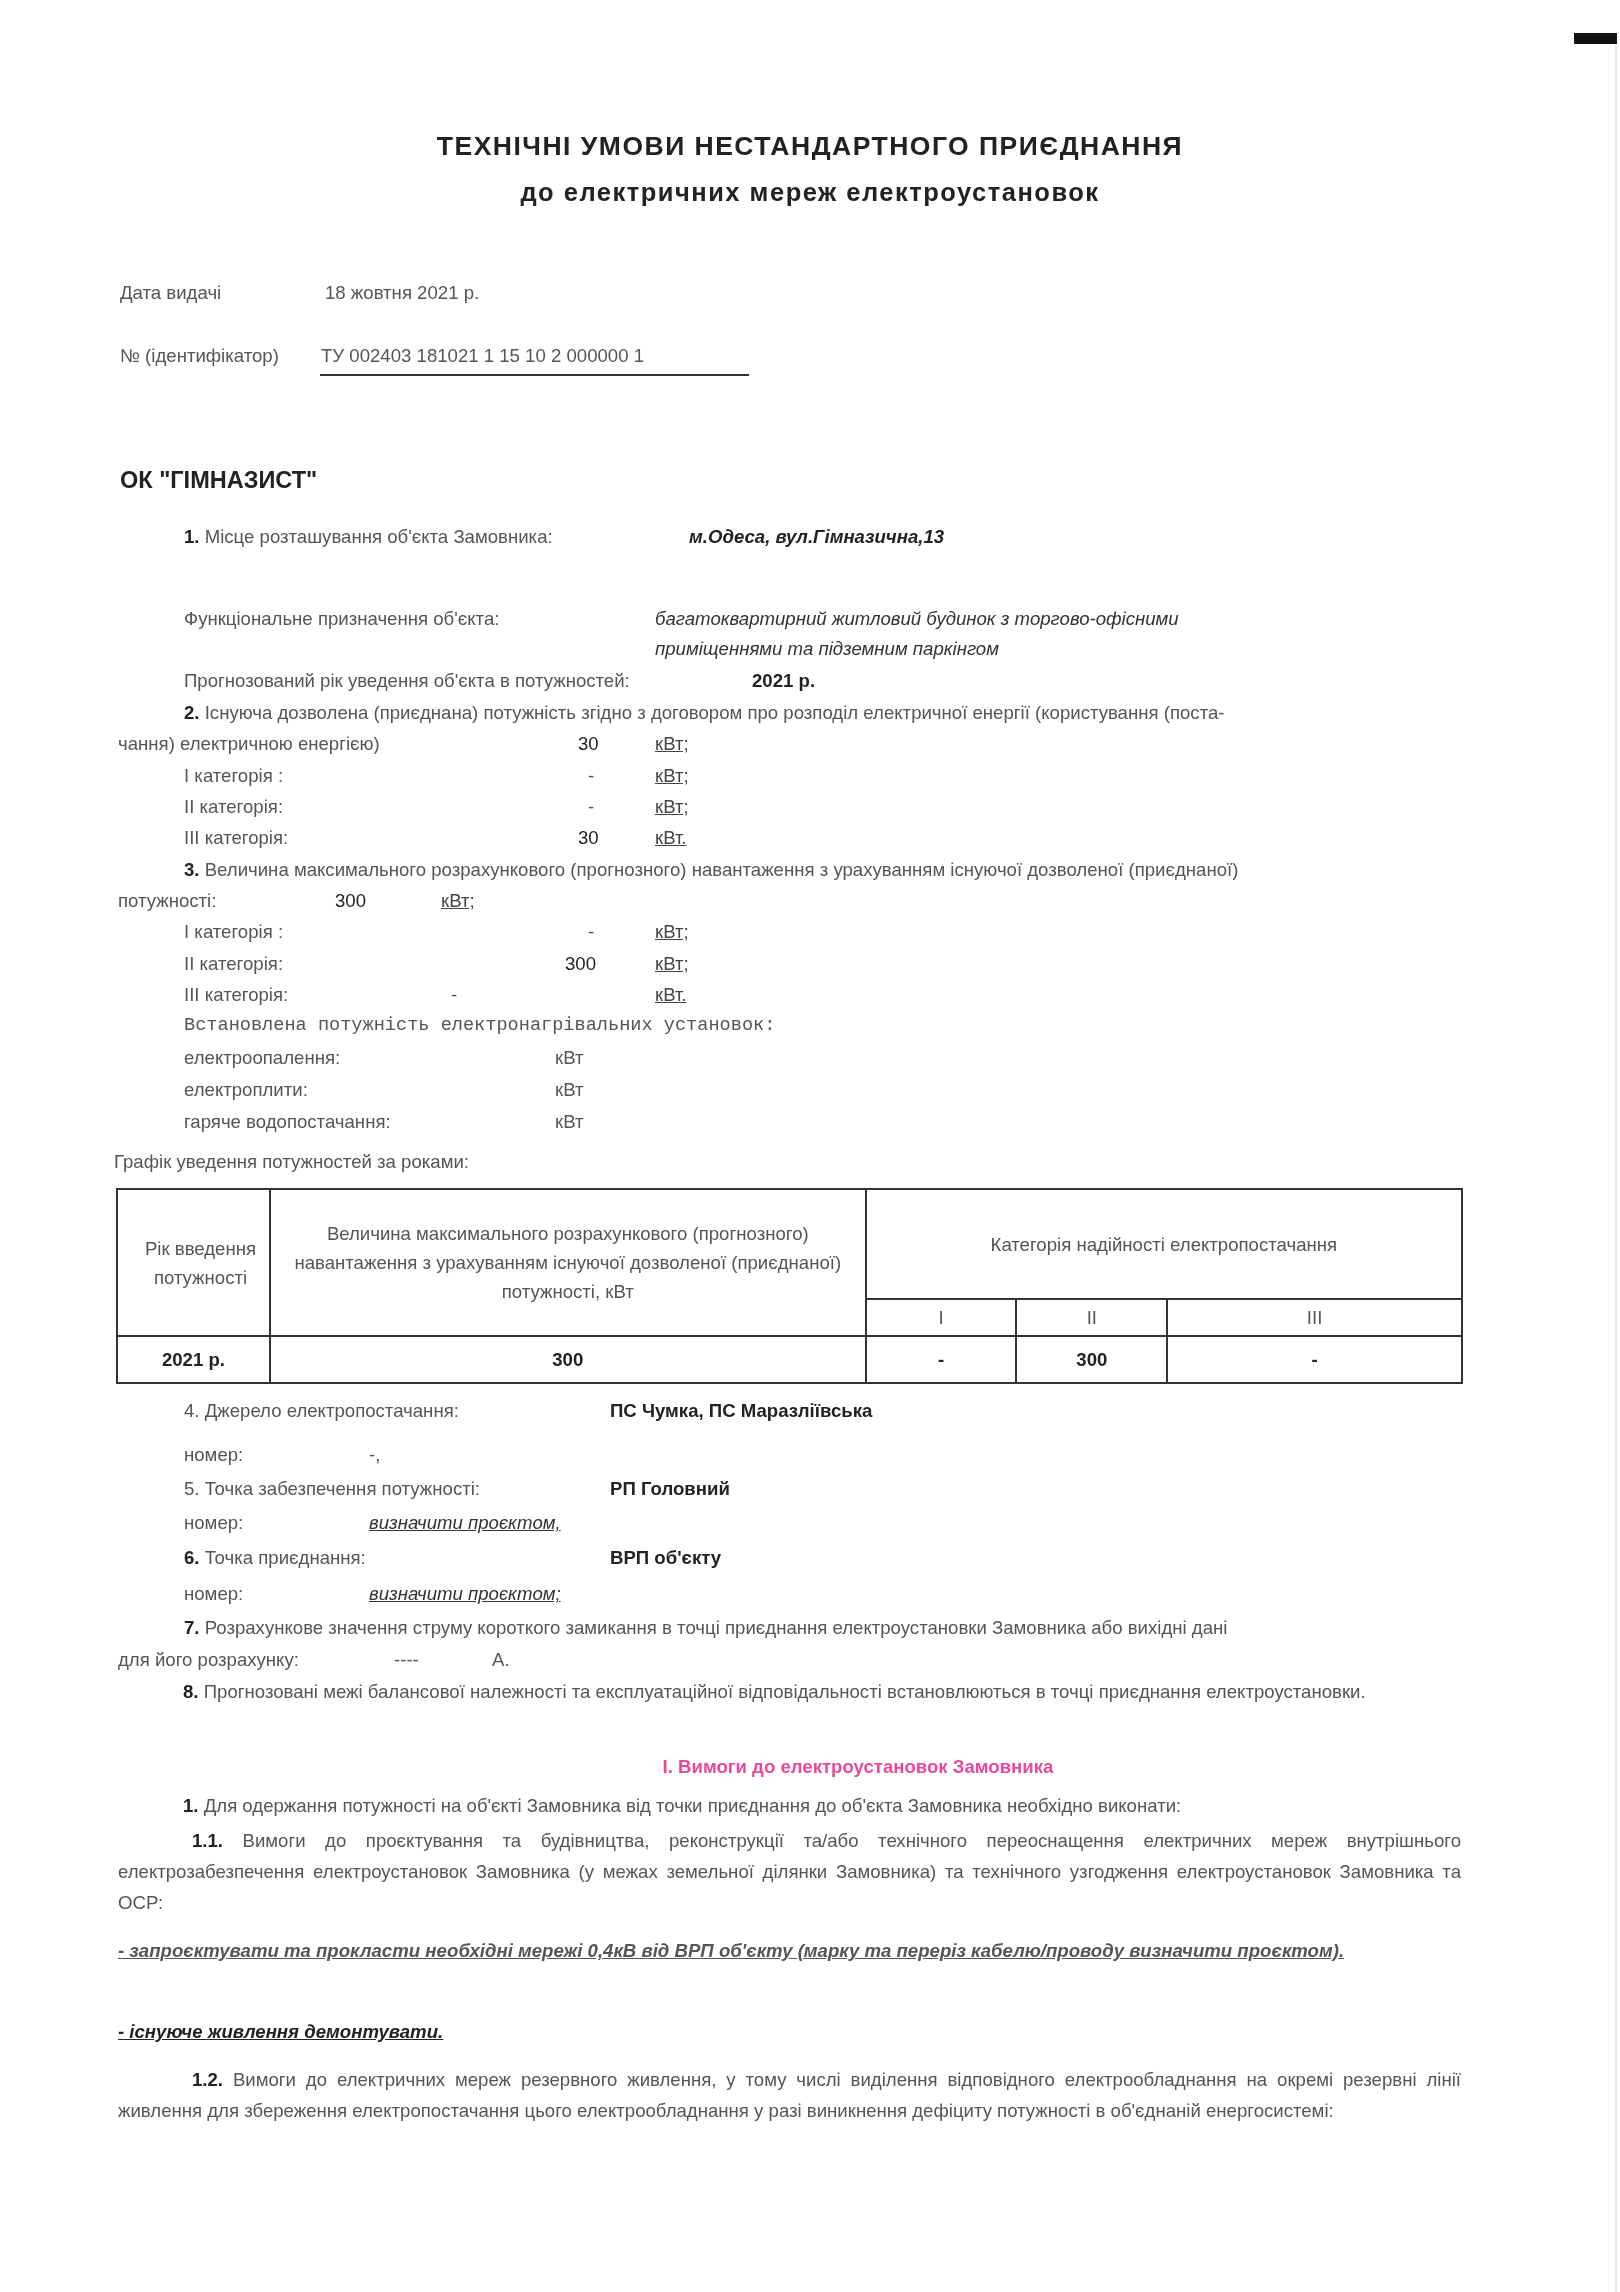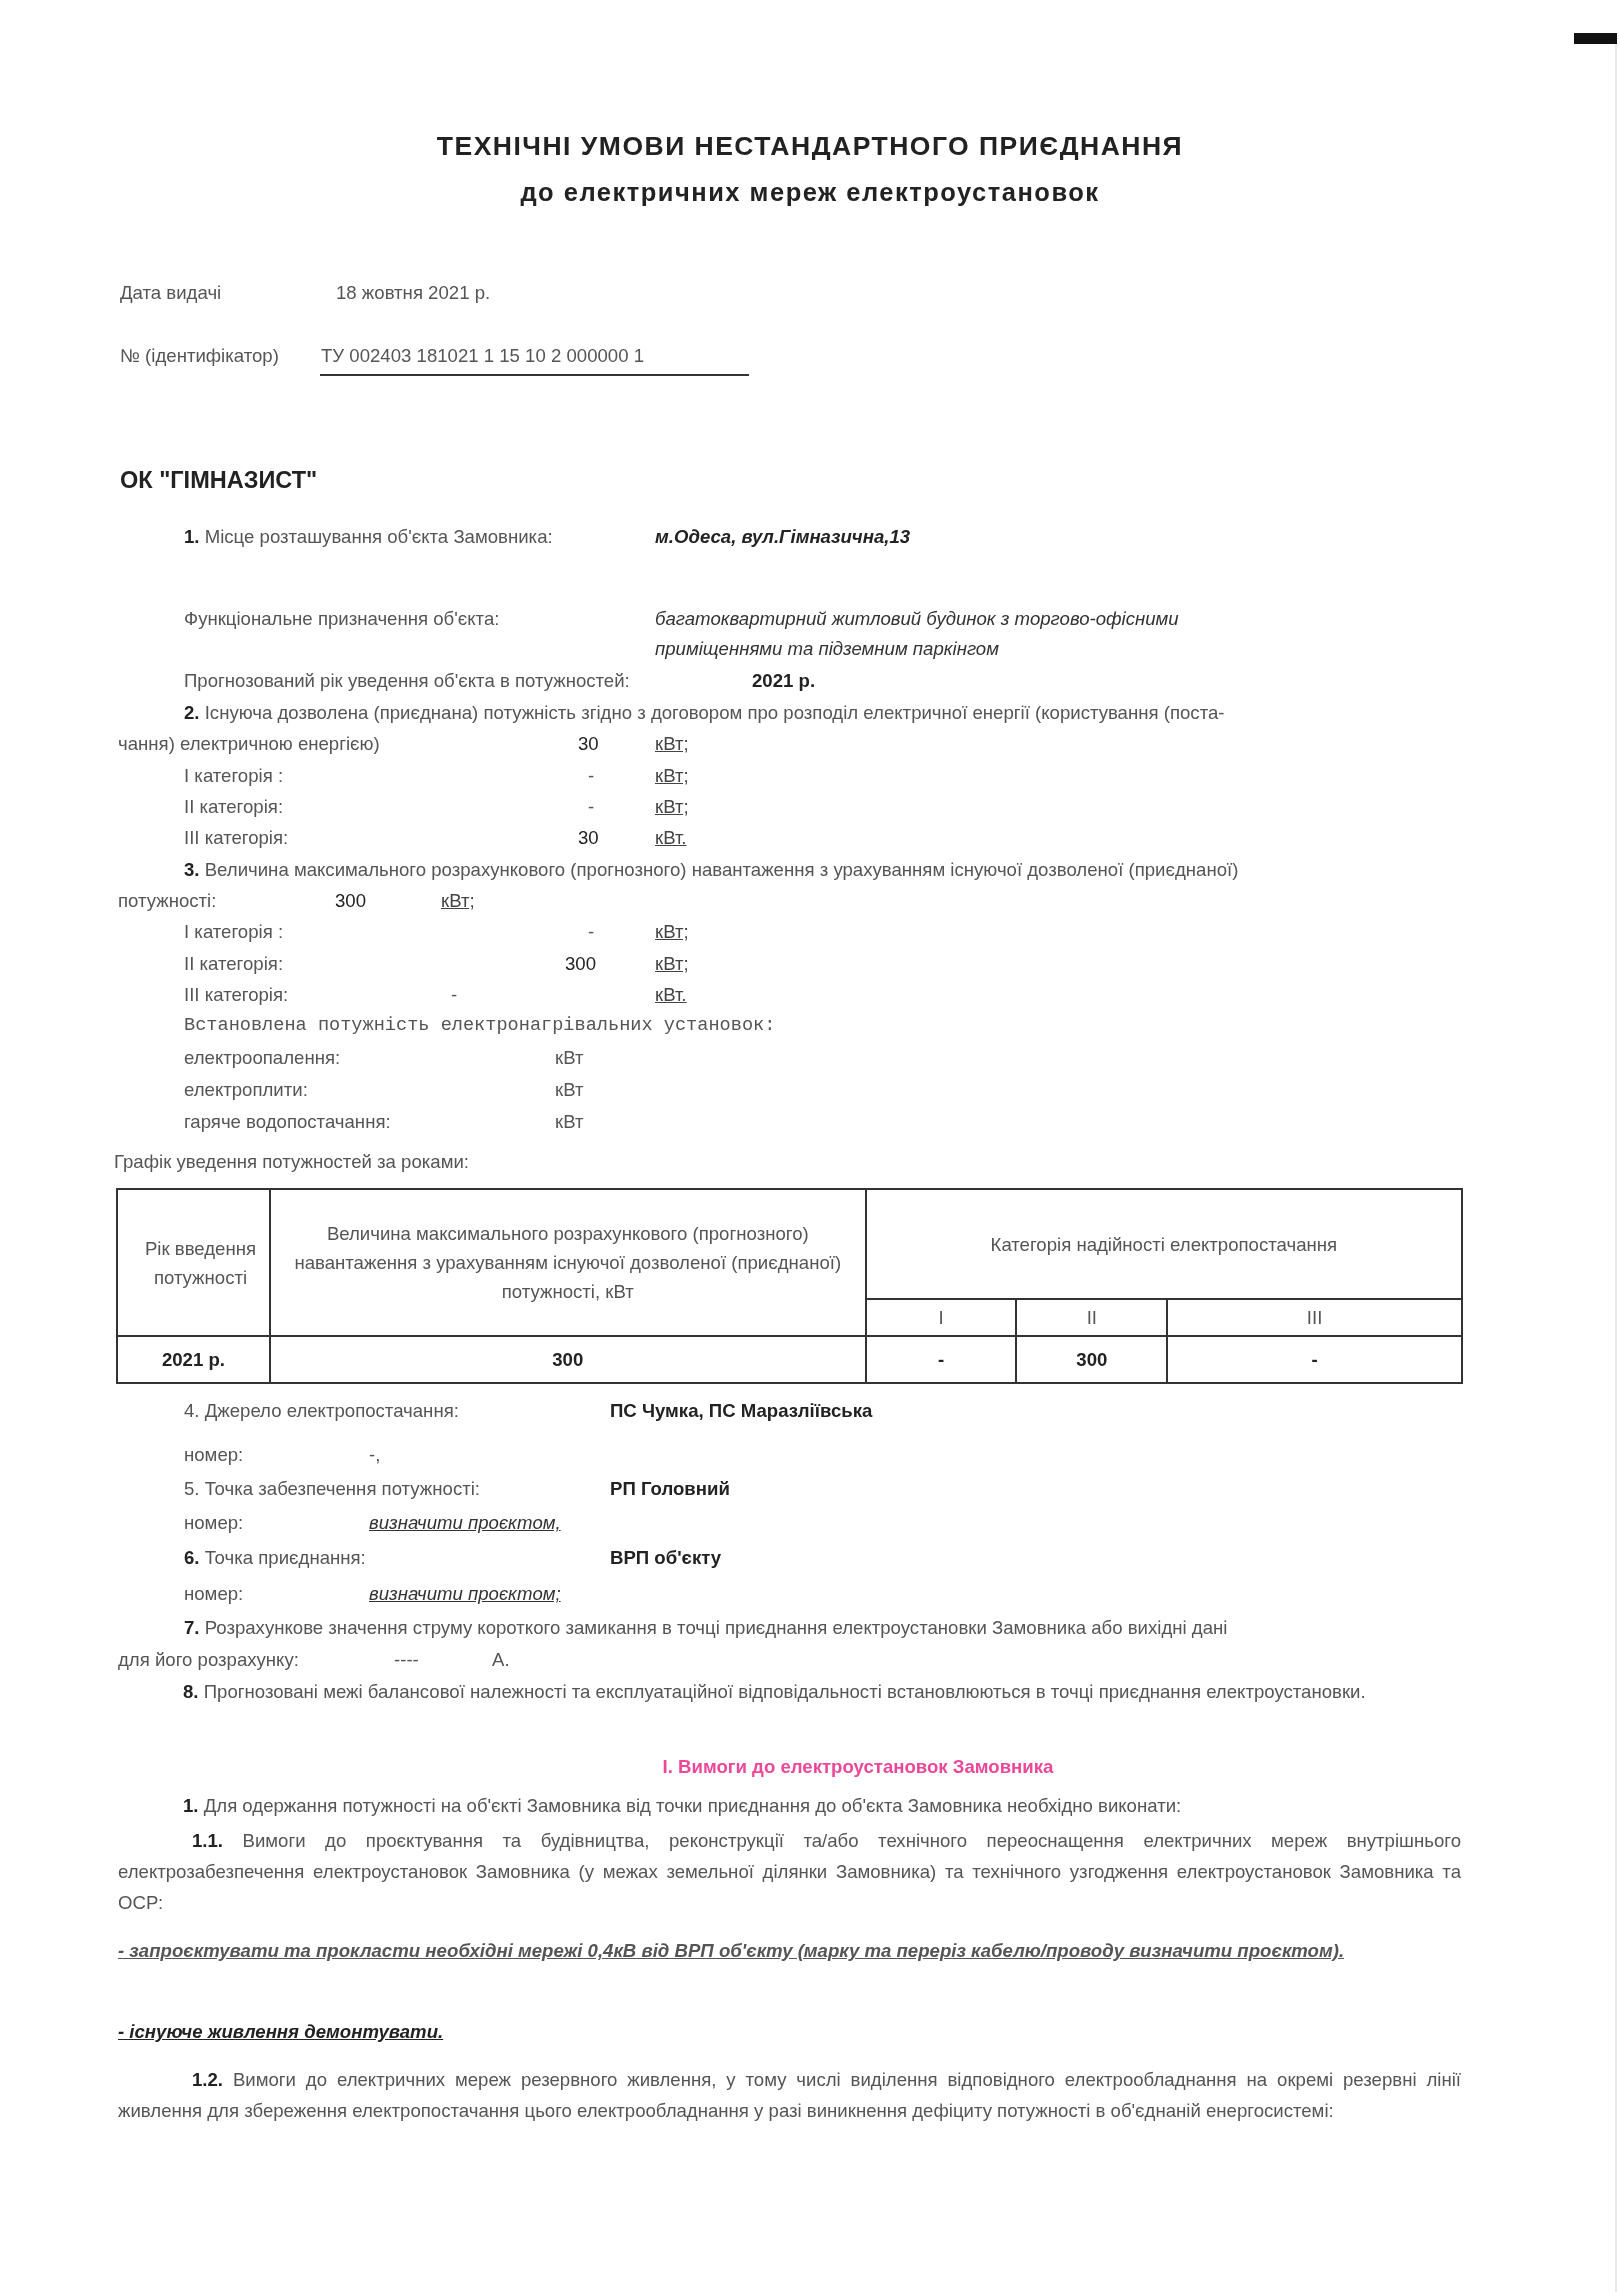--- a/index.html
+++ b/index.html
@@ -32,32 +32,32 @@
 </head>
 <body>
 
 <div class="corner-mark"></div>
 <div class="corner-line"></div>
 
 <div class="abs title t1">ТЕХНІЧНІ УМОВИ НЕСТАНДАРТНОГО ПРИЄДНАННЯ</div>
 <div class="abs title t2">до електричних мереж електроустановок</div>
 
 <div class="abs lbl" style="left:120px;top:282px;">Дата видачі</div>
-<div class="abs lbl" style="left:336px;top:282px;">18 жовтня 2021 р.</div>
+<div class="abs lbl" style="left:325px;top:282px;">18 жовтня 2021 р.</div>
 <div class="abs lbl" style="left:120px;top:345px;">№ (ідентифікатор)</div>
 <div class="abs lbl" style="left:321px;top:345px;">ТУ 002403 181021 1 15 10 2 000000 1</div>
 <div class="id-line"></div>
 
 <div class="abs heading">ОК "ГІМНАЗИСТ"</div>
 
 <div class="abs lbl" style="left:184px;top:526px;">
   <span class="b">1.</span>
   <span>Місце розташування об'єкта Замовника:</span>
 </div>
-<div class="abs bi" style="left:655px;top:526px;">м.Одеса, вул.Гімназична,13</div>
+<div class="abs bi" style="left:689px;top:526px;">м.Одеса, вул.Гімназична,13</div>
 <div class="abs lbl" style="left:184px;top:608px;">Функціональне призначення об'єкта:</div>
 <div class="abs i" style="left:655px;top:608px;">багатоквартирний житловий будинок з торгово-офісними</div>
 <div class="abs i" style="left:655px;top:638px;">приміщеннями та підземним паркінгом</div>
 <div class="abs lbl" style="left:184px;top:670px;">Прогнозований рік уведення об'єкта в потужностей:</div>
 <div class="abs b" style="left:752px;top:670px;">2021 р.</div>
 
 <div class="abs lbl" style="left:184px;top:702px;">
   <span class="b">2.</span>
   <span>Існуюча дозволена (приєднана) потужність згідно з договором про розподіл електричної енергії (користування (поста-</span>
 </div>

